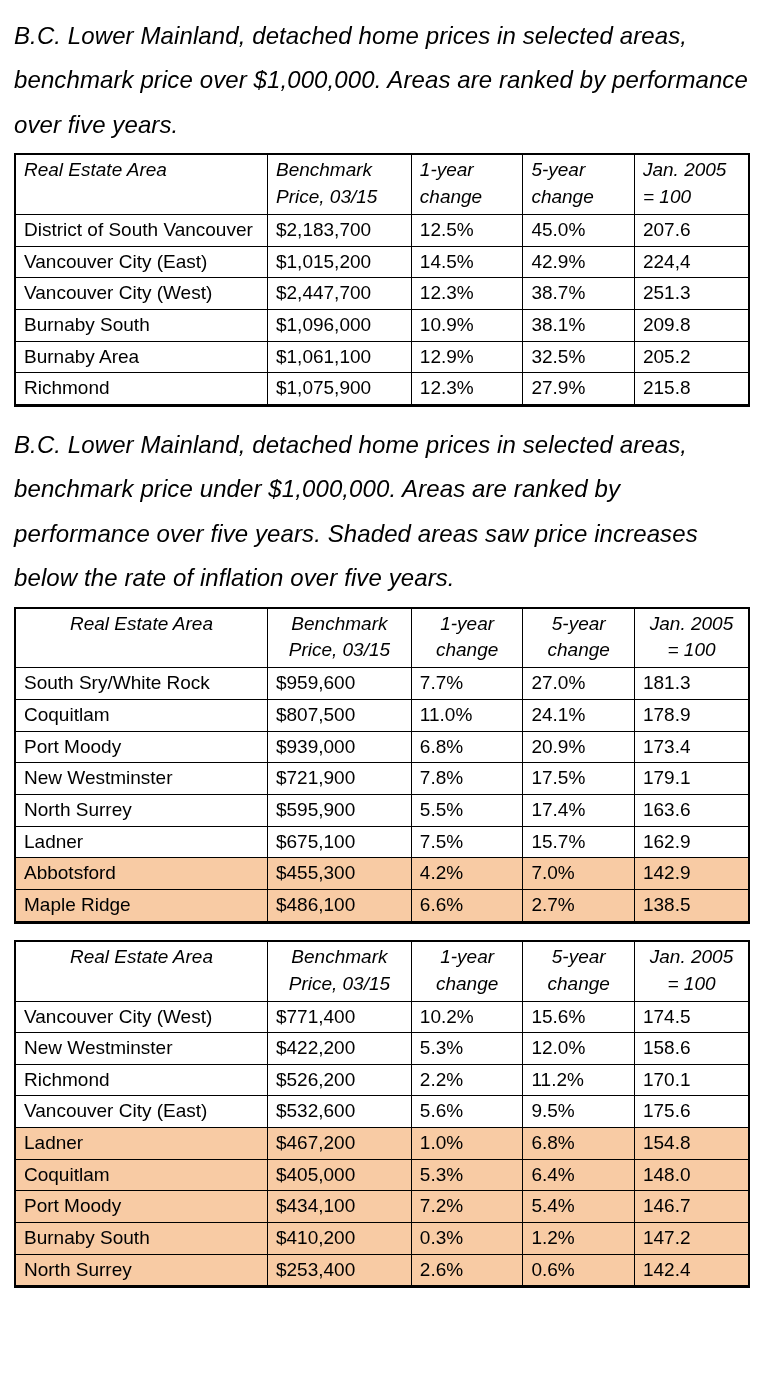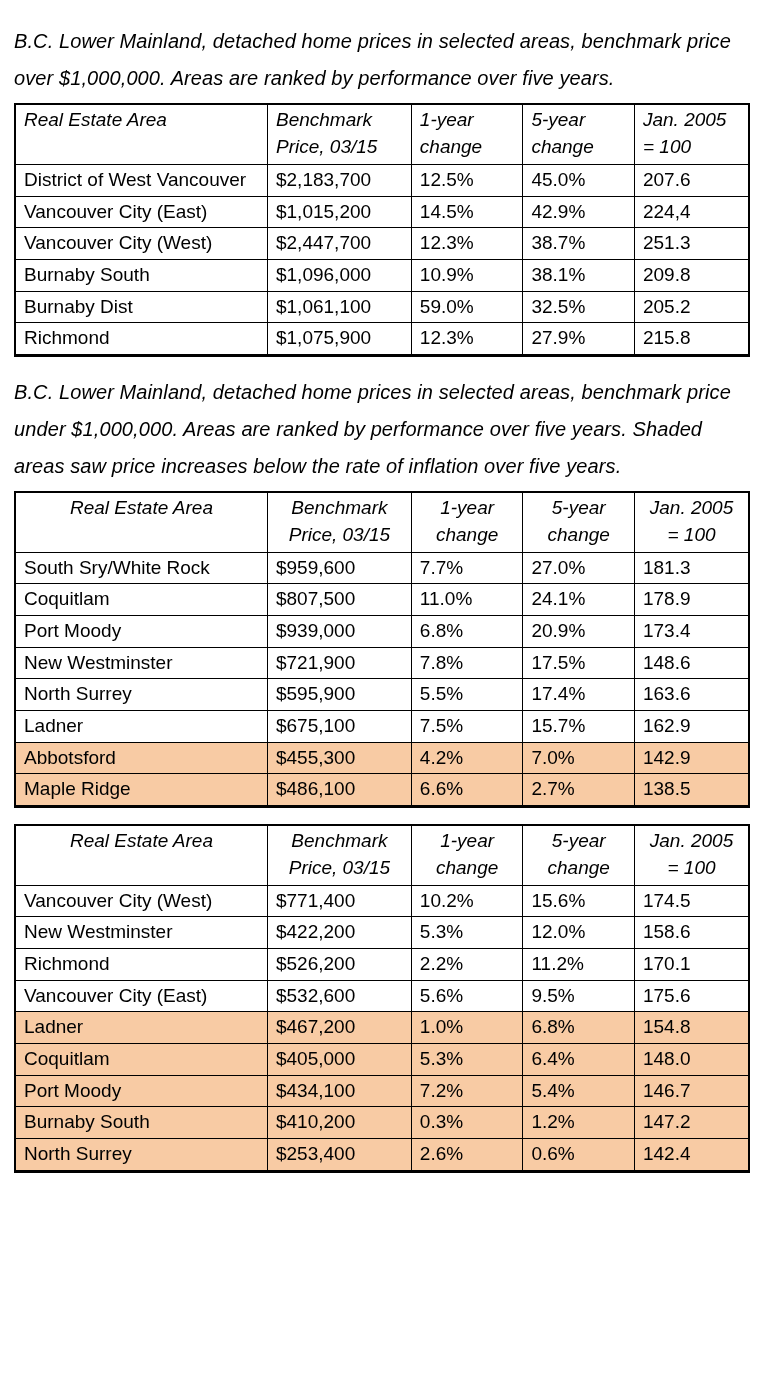--- a/index.html
+++ b/index.html
@@ -10,23 +10,23 @@
     font-family: "Liberation Sans", sans-serif;
   }
   body {
     width: 764px;
     min-height: 1394px;
     box-sizing: border-box;
     padding-top: 6px;
   }
   .doc-title {
     font-style: italic;
-    font-size: 20px;
+    font-size: 24px;
     line-height: 1.85;
-    margin: 17px 16px 6px 14px;
+    margin: 8px 16px 6px 14px;
     max-width: 742px;
     letter-spacing: 0.1px;
   }
   table.price-table {
     border-collapse: collapse;
     width: 736px;
     margin: 4px 0 16px 14px;
     table-layout: fixed;
     font-size: 19px;
   }
@@ -80,21 +80,21 @@
             <th>1-year
 change</th>
             <th>5-year
 change</th>
             <th>Jan. 2005
 = 100</th>
           </tr>
         </thead>
         <tbody>
           <tr class="shade-none">
-            <td>District of West Vancouver</td>
+            <td>District of South Vancouver</td>
             <td>$2,183,700</td>
             <td>12.5%</td>
             <td>45.0%</td>
             <td>207.6</td>
           </tr>
           <tr class="shade-none">
             <td>Vancouver City (East)</td>
             <td>$1,015,200</td>
             <td>14.5%</td>
             <td>42.9%</td>
@@ -108,23 +108,23 @@
             <td>251.3</td>
           </tr>
           <tr class="shade-none">
             <td>Burnaby South</td>
             <td>$1,096,000</td>
             <td>10.9%</td>
             <td>38.1%</td>
             <td>209.8</td>
           </tr>
           <tr class="shade-none">
-            <td>Burnaby Dist</td>
+            <td>Burnaby Area</td>
             <td>$1,061,100</td>
-            <td>59.0%</td>
+            <td>12.9%</td>
             <td>32.5%</td>
             <td>205.2</td>
           </tr>
           <tr class="shade-none">
             <td>Richmond</td>
             <td>$1,075,900</td>
             <td>12.3%</td>
             <td>27.9%</td>
             <td>215.8</td>
           </tr>
@@ -175,21 +175,21 @@
             <td>$939,000</td>
             <td>6.8%</td>
             <td>20.9%</td>
             <td>173.4</td>
           </tr>
           <tr class="shade-none">
             <td>New Westminster</td>
             <td>$721,900</td>
             <td>7.8%</td>
             <td>17.5%</td>
-            <td>148.6</td>
+            <td>179.1</td>
           </tr>
           <tr class="shade-none">
             <td>North Surrey</td>
             <td>$595,900</td>
             <td>5.5%</td>
             <td>17.4%</td>
             <td>163.6</td>
           </tr>
           <tr class="shade-none">
             <td>Ladner</td>

